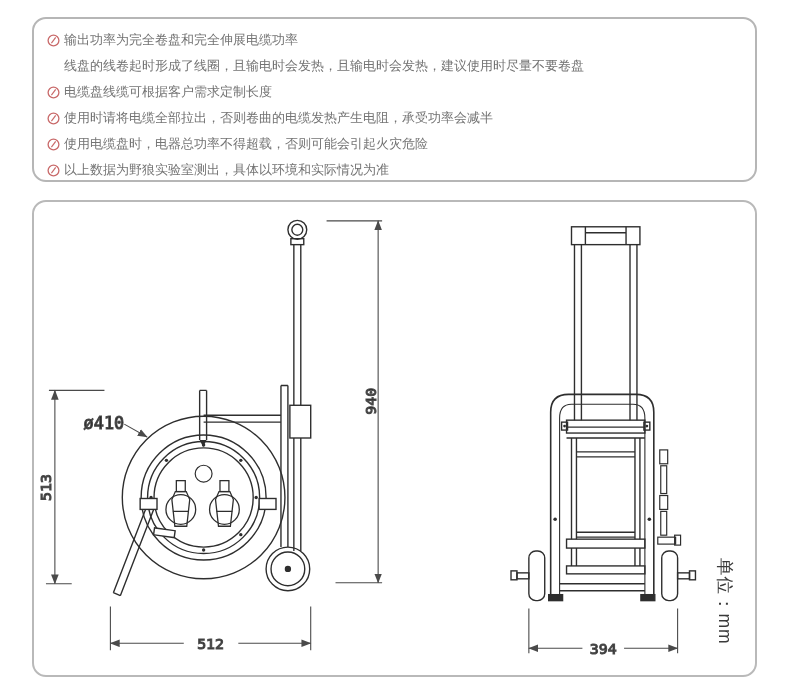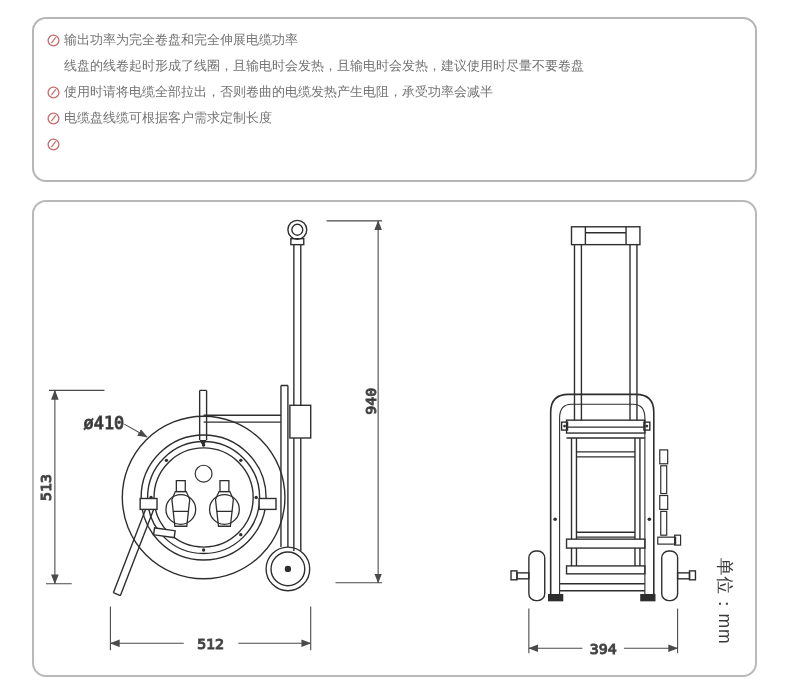--- a/index.html
+++ b/index.html
@@ -43,41 +43,51 @@
       <span class="note-text">线盘的线卷起时形成了线圈，且输电时会发热，且输电时会发热，建议使用时尽量不要卷盘</span>
     </div>
 
     <div class="note-row">
       <span class="bullet-cell">
         <svg viewBox="0 0 13 13">
             <circle cx="6.5" cy="6.5" r="5.4" fill="none" stroke="#c96a6a" stroke-width="1.3"></circle>
             <line x1="8.7" y1="3.4" x2="4.4" y2="9.2" stroke="#c96a6a" stroke-width="1.2"></line>
           </svg>
       </span>
+      <span class="note-text">电缆盘线缆可根据客户需求定制长度</span>
+    </div>
+
+    <div class="note-row">
+      <span class="bullet-cell">
+        <svg viewBox="0 0 13 13">
+            <circle cx="6.5" cy="6.5" r="5.4" fill="none" stroke="#c96a6a" stroke-width="1.3"></circle>
+            <line x1="8.7" y1="3.4" x2="4.4" y2="9.2" stroke="#c96a6a" stroke-width="1.2"></line>
+          </svg>
+      </span>
       <span class="note-text">使用时请将电缆全部拉出，否则卷曲的电缆发热产生电阻，承受功率会减半</span>
     </div>
 
     <div class="note-row">
       <span class="bullet-cell">
         <svg viewBox="0 0 13 13">
             <circle cx="6.5" cy="6.5" r="5.4" fill="none" stroke="#c96a6a" stroke-width="1.3"></circle>
             <line x1="8.7" y1="3.4" x2="4.4" y2="9.2" stroke="#c96a6a" stroke-width="1.2"></line>
           </svg>
       </span>
-      <span class="note-text">电缆盘线缆可根据客户需求定制长度</span>
-    </div>
-
-
-    <div class="note-row">
-      <span class="bullet-cell">
-        <svg viewBox="0 0 13 13">
-            <circle cx="6.5" cy="6.5" r="5.4" fill="none" stroke="#c96a6a" stroke-width="1.3"></circle>
-            <line x1="8.7" y1="3.4" x2="4.4" y2="9.2" stroke="#c96a6a" stroke-width="1.2"></line>
-          </svg>
-      </span>
+      <span class="note-text">使用电缆盘时，电器总功率不得超载，否则可能会引起火灾危险</span>
+    </div>
+
+    <div class="note-row">
+      <span class="bullet-cell">
+        <svg viewBox="0 0 13 13">
+            <circle cx="6.5" cy="6.5" r="5.4" fill="none" stroke="#c96a6a" stroke-width="1.3"></circle>
+            <line x1="8.7" y1="3.4" x2="4.4" y2="9.2" stroke="#c96a6a" stroke-width="1.2"></line>
+          </svg>
+      </span>
+      <span class="note-text">以上数据为野狼实验室测出，具体以环境和实际情况为准</span>
     </div>
 
   </div>
 
   <div class="diagram-box">
 
     <svg width="721" height="473" viewBox="0 0 725 477">
       <defs>
         <marker id="arr" markerWidth="10" markerHeight="8" refX="8.5" refY="3.5" orient="auto-start-reverse">
           <path d="M0 0 L9 3.5 L0 7 Z" fill="#4a4a4a"></path>

